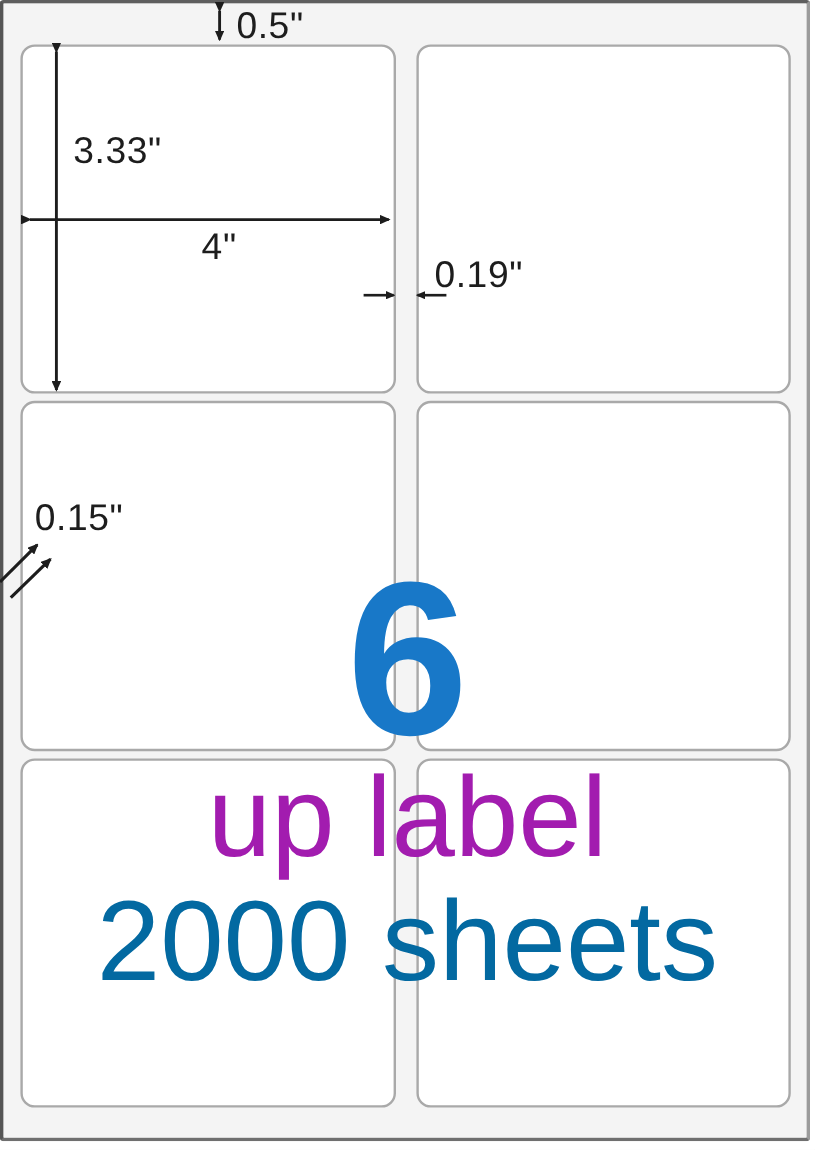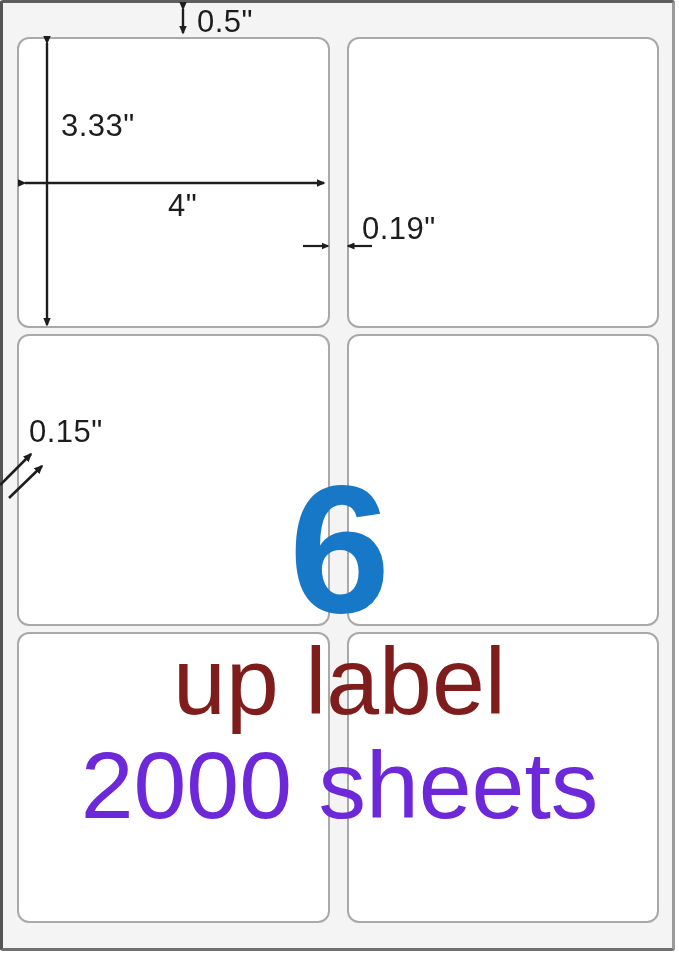--- a/index.html
+++ b/index.html
@@ -86,16 +86,16 @@
     </g>
   </svg>
 
   <span class="dim dim-top-margin">0.5"</span>
   <span class="dim dim-label-height">3.33"</span>
   <span class="dim dim-label-width">4"</span>
   <span class="dim dim-column-gap">0.19"</span>
   <span class="dim dim-corner-radius">0.15"</span>
 
   <div class="accent count" style="color: rgb(24, 120, 200);">6</div>
-  <div class="accent line1" style="color: #7f1d1d;">up label</div>
-  <div class="accent line2" style="color: #6d28d9;">2000 sheets</div>
+  <div class="accent line1" style="color: #a21caf;">up label</div>
+  <div class="accent line2" style="color: #0369a1;">2000 sheets</div>
 
 </div>
 
 </body></html>

